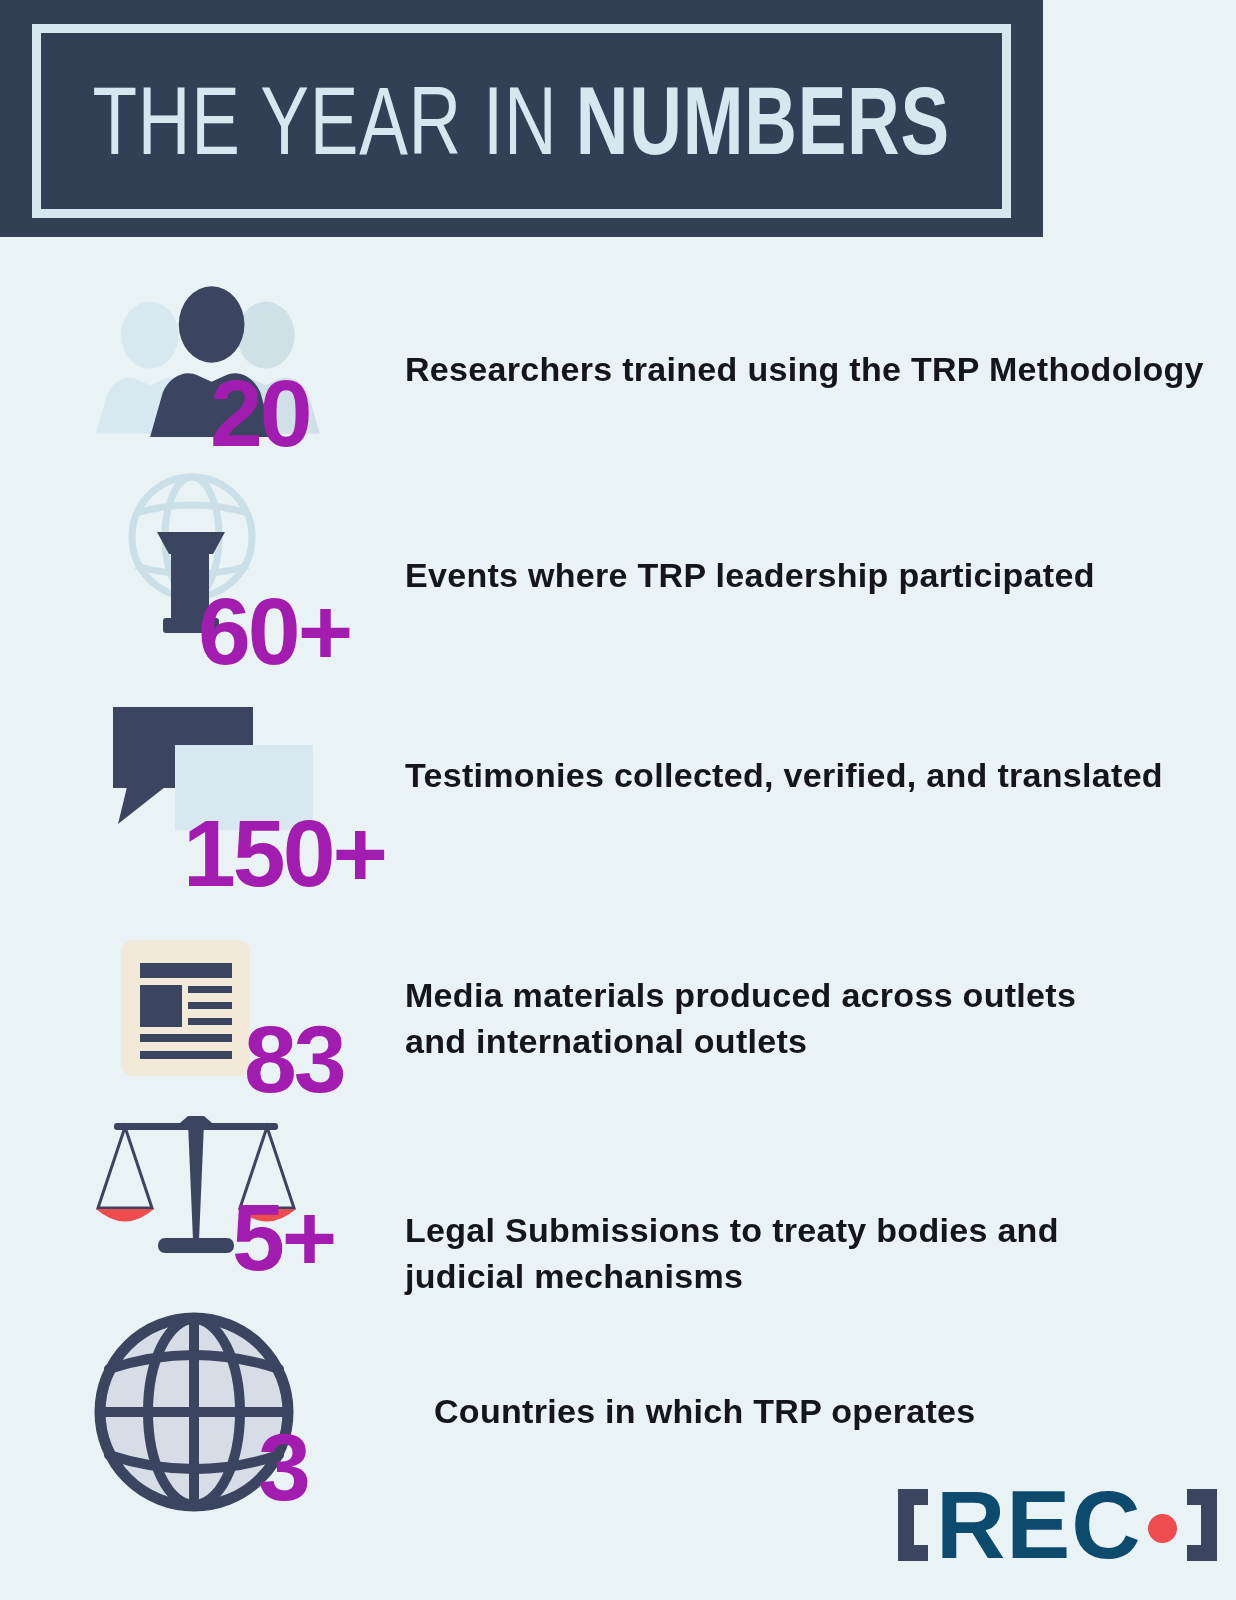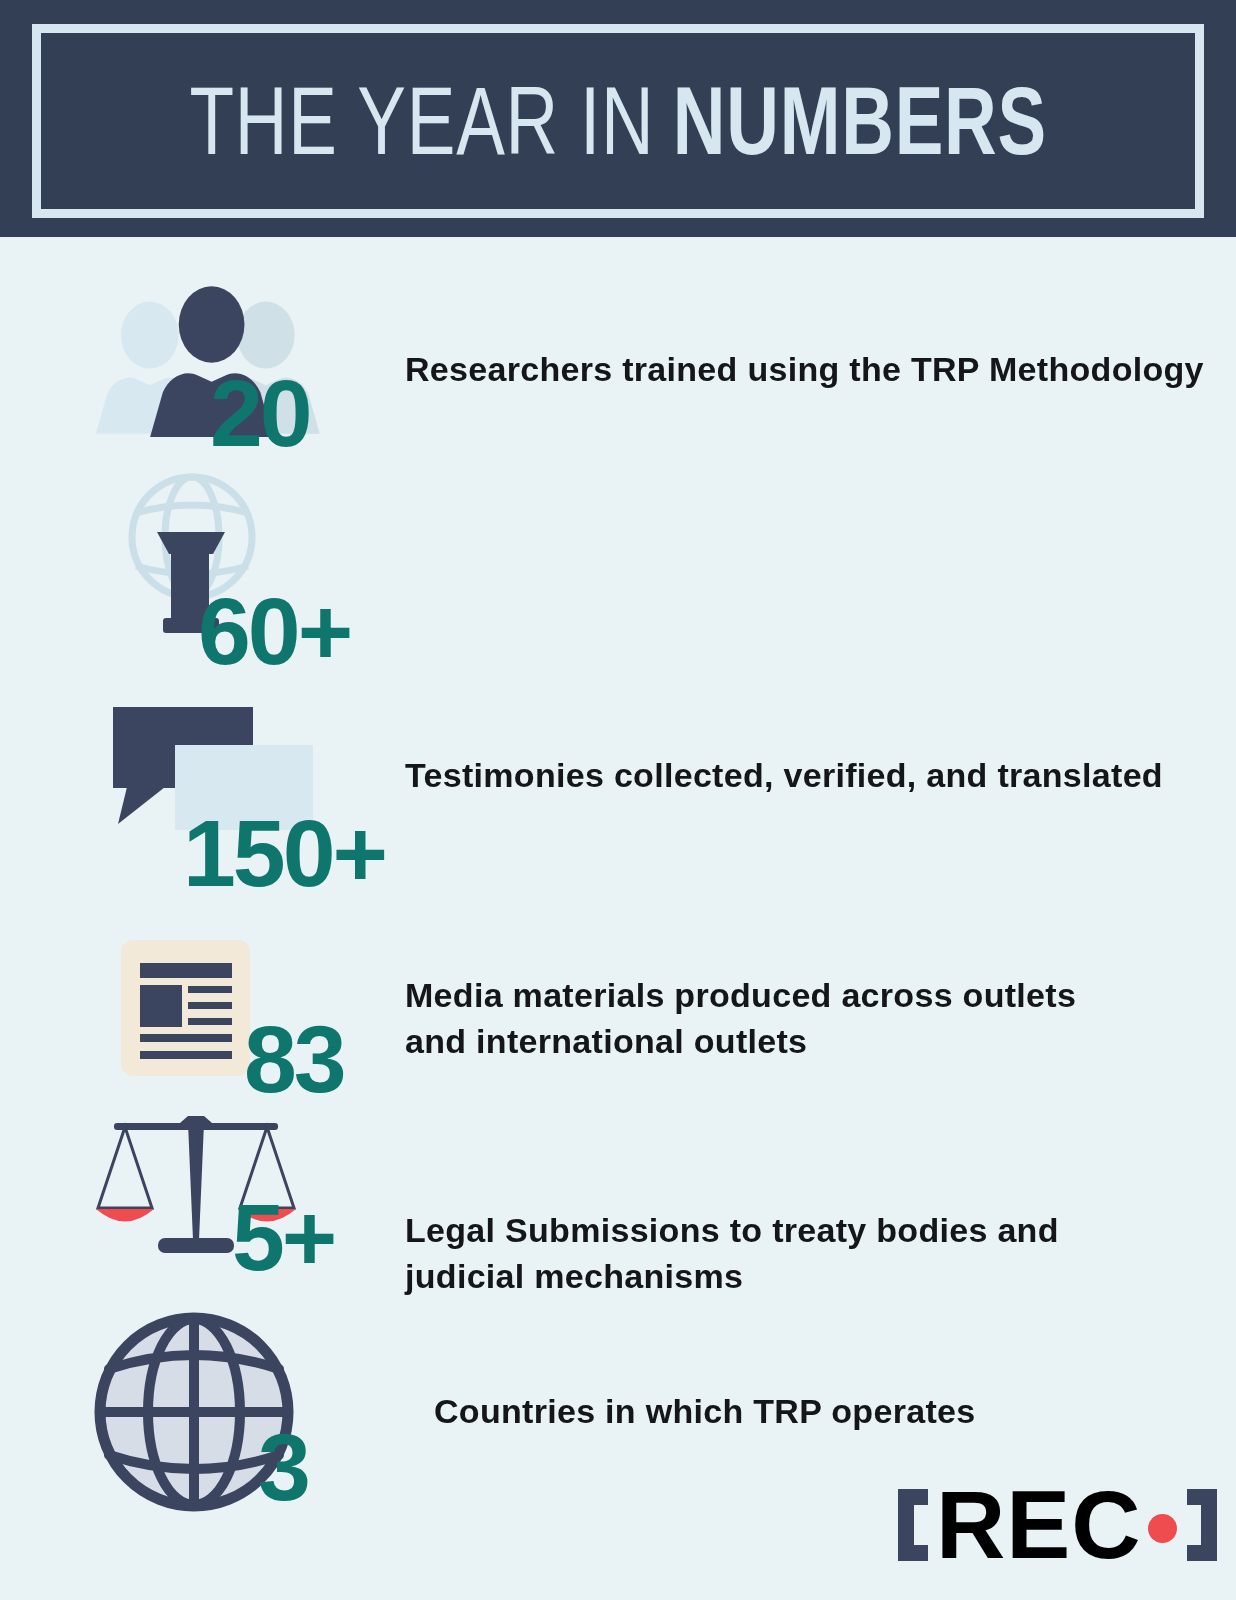--- a/index.html
+++ b/index.html
@@ -6,41 +6,41 @@
   body{font-family:"Liberation Sans", sans-serif;}
   .page{
     position:relative;
     width:1236px;height:1600px;
     background:#e9f2f4;
     overflow:hidden;
   }
 
   
   .banner{
-    position:absolute;left:0;top:0;width:1236px;height:237px;
+    position:absolute;left:0;top:0;width:1043px;height:237px;
     background:#333f54;
   }
   .banner-border{
     position:absolute;left:32px;right:32px;top:24px;bottom:19px;
     border:9px solid #d6e7f0;
     display:flex;align-items:center;justify-content:center;
   }
   .title{
     margin:0;white-space:nowrap;
     color:#d6e7f0;
     font-size:96px;font-weight:400;letter-spacing:1px;line-height:1;
     transform:scaleX(0.76);transform-origin:center;
   }
   .title .t-bold{font-weight:700;margin-left:24px;}
 
   
   .icon-wrap{position:absolute;}
   .stat-number{
     position:absolute;
-    color:#0f766e;
+    color:#a21caf;
     font-size:95px;font-weight:700;line-height:1;letter-spacing:-3px;
     z-index:3;
   }
   .stat-label{
     position:absolute;left:405px;
     color:#141619;
     font-size:34px;font-weight:700;line-height:1.36;letter-spacing:.3px;
   }
   .nowrap{white-space:nowrap;}
 
@@ -79,21 +79,21 @@
     border-left:16px solid #3b4560;
     border-top:16px solid #3b4560;
     border-bottom:16px solid #3b4560;
   }
   .bracket-right{
     border-right:16px solid #3b4560;
     border-top:16px solid #3b4560;
     border-bottom:16px solid #3b4560;
   }
   .rec-text{
-    color:#000000;font-size:96px;font-weight:700;line-height:.78;
+    color:#0c4a6e;font-size:96px;font-weight:700;line-height:.78;
     letter-spacing:1px;margin:0 6px 0 8px;
   }
   .rec-dot{
     width:29px;height:29px;border-radius:50%;
     background:#ee4c4e;margin:6px 10px 0 0;
   }
 </style>
 </head>
 <body>
 
@@ -126,20 +126,21 @@
       <path d="M10,43 Q66,27 122,43"></path>
       <path d="M10,96 Q66,112 122,96"></path>
     </g>
     <g fill="#3b4560">
       <polygon points="31,62 99,62 87,84 43,84"></polygon>
       <rect x="45" y="83" width="38" height="66"></rect>
       <rect x="37" y="148" width="56" height="15" rx="3"></rect>
     </g>
   </svg>
   <div class="stat-number num-podium">60+</div>
+  <div class="stat-label lbl-podium nowrap">Events where TRP leadership participated</div>
 
   <svg class="icon-wrap svg-bubbles" width="205" height="130" viewBox="0 0 205 130">
     <g fill="#3b4560">
       <rect x="2" y="5" width="140" height="81"></rect>
       <path d="M16,85 L7,122 L54,85 Z"></path>
     </g>
     <rect x="64" y="43" width="138" height="85" fill="#d8e8f0"></rect>
   </svg>
   <div class="stat-number num-bubbles">150+</div>
   <div class="stat-label lbl-bubbles nowrap">Testimonies collected, verified, and translated</div>

